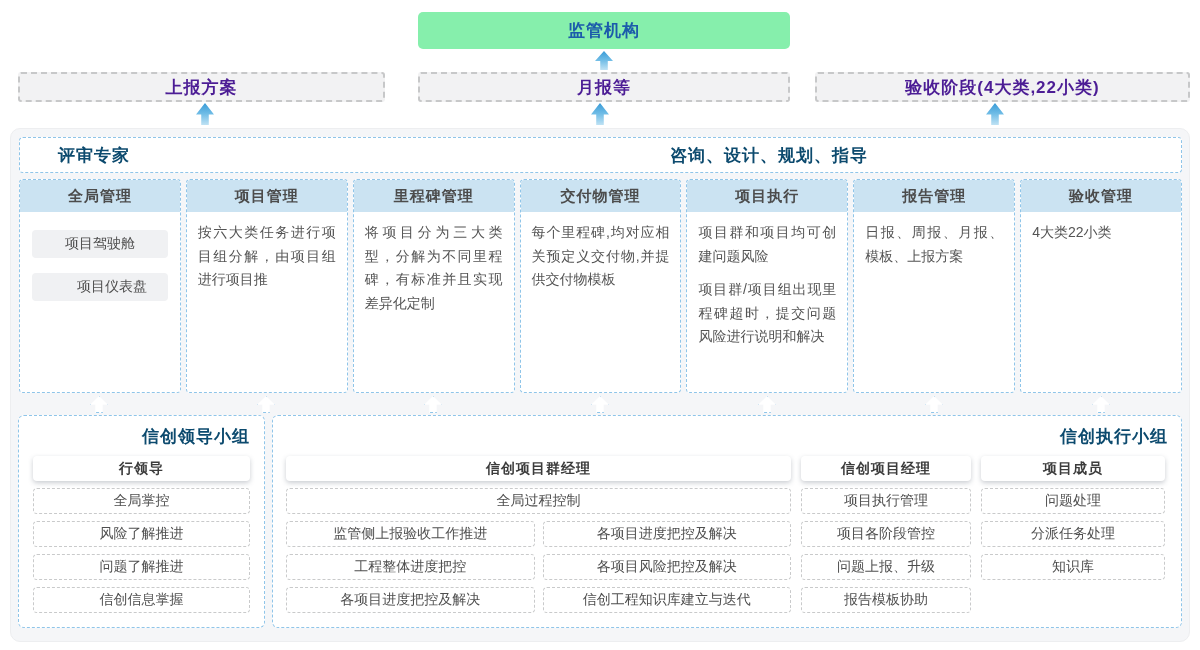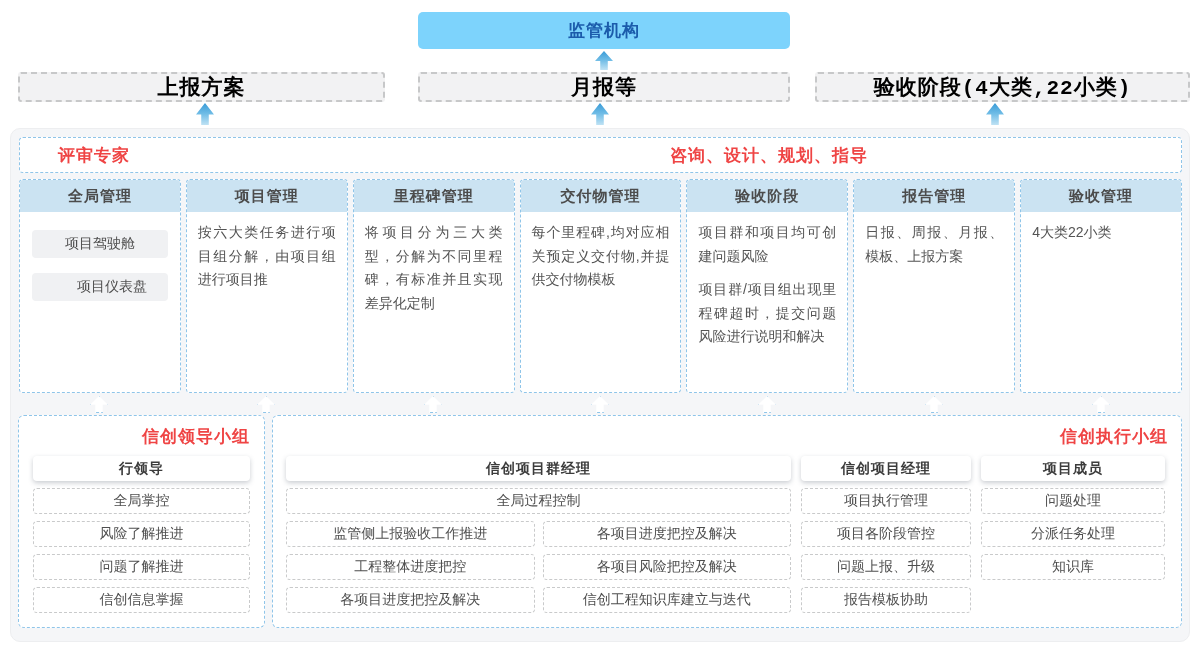--- a/index.html
+++ b/index.html
@@ -1,40 +1,40 @@
 <!DOCTYPE html>
 <html><head>
 <meta charset="utf-8">
 <style>
   * { margin:0; padding:0; box-sizing:border-box; }
   body { background:#ffffff; font-family:"Liberation Sans","DejaVu Sans",sans-serif; }
   .canvas { position:relative; width:1200px; height:650px; background:#ffffff; overflow:hidden; }
 
   
   .regulator { position:absolute; left:418px; top:12px; width:372px; height:37px;
-    background:#7dd3fc; border-radius:5px; display:flex; align-items:center; justify-content:center;
+    background:#86efac; border-radius:5px; display:flex; align-items:center; justify-content:center;
     font-size:17px; font-weight:bold; color:#1b5bab; letter-spacing:1px; }
   .topbox { position:absolute; top:72px; height:30px; background:#f2f2f3;
     border:2px dashed #c7c8c9; border-radius:3px; display:flex; align-items:center; justify-content:center;
-    font-size:21px; font-weight:bold; color:#000000; letter-spacing:1px;font-family:Liberation Mono, monospace; }
+    font-size:17px; font-weight:bold; color:#4c1d95; letter-spacing:1px; }
 
   
   .arrow { position:absolute; width:18px;
     background:linear-gradient(180deg,#399bd7 0%,#6fbce6 48%,#bfe2f4 100%);
     clip-path:polygon(50% 0,100% 52%,71% 52%,71% 100%,29% 100%,29% 52%,0 52%); }
   .arrow.sm { height:19px; }
   .arrow.md { height:22px; }
   .arrow.col { height:17px; top:396px; }
 
   
   .main { position:absolute; left:10px; top:128px; width:1180px; height:514px;
     background:#f5f6f8; border:1px solid #edeef0; border-radius:10px; }
   .hdr-row { position:absolute; left:8px; top:8px; width:1163px; height:36px;
     background:#ffffff; border:1.5px dashed #8fc5e9; border-radius:4px; }
-  .blue-title { color:#ef4444; font-weight:bold; font-size:17px; letter-spacing:1px; }
+  .blue-title { color:#0c4a6e; font-weight:bold; font-size:17px; letter-spacing:1px; }
   .hdr-left { position:absolute; left:38px; top:50%; transform:translateY(-50%); }
   .hdr-right { position:absolute; left:749px; top:50%; transform:translate(-50%,-50%); }
 
   .cols { position:absolute; left:8px; top:50px; width:1163px; height:214px; display:flex; gap:5px; }
   .col { flex:1; background:#ffffff; border:1.5px dashed #8fc5e9; border-radius:4px;
     overflow:hidden; display:flex; flex-direction:column; }
   .col-h { flex:none; height:32px; background:#cbe3f2; display:flex; align-items:center; justify-content:center;
     font-size:15px; font-weight:bold; color:#4c4c4c; letter-spacing:1px; }
   .col-b { padding:9px 11px 0; font-size:14px; color:#545454; line-height:1.68;
     text-align:justify; text-justify:inter-ideograph; }
@@ -97,21 +97,21 @@
       </div>
       <div class="col">
         <div class="col-h">里程碑管理</div>
         <div class="col-b">将项目分为三大类型，分解为不同里程碑，有标准并且实现差异化定制</div>
       </div>
       <div class="col">
         <div class="col-h">交付物管理</div>
         <div class="col-b">每个里程碑,均对应相关预定义交付物,并提供交付物模板</div>
       </div>
       <div class="col">
-        <div class="col-h">验收阶段</div>
+        <div class="col-h">项目执行</div>
         <div class="col-b">
           <p>项目群和项目均可创建问题风险</p>
           <p>项目群/项目组出现里程碑超时，提交问题风险进行说明和解决</p>
         </div>
       </div>
       <div class="col">
         <div class="col-h">报告管理</div>
         <div class="col-b">日报、周报、月报、模板、上报方案</div>
       </div>
       <div class="col">

